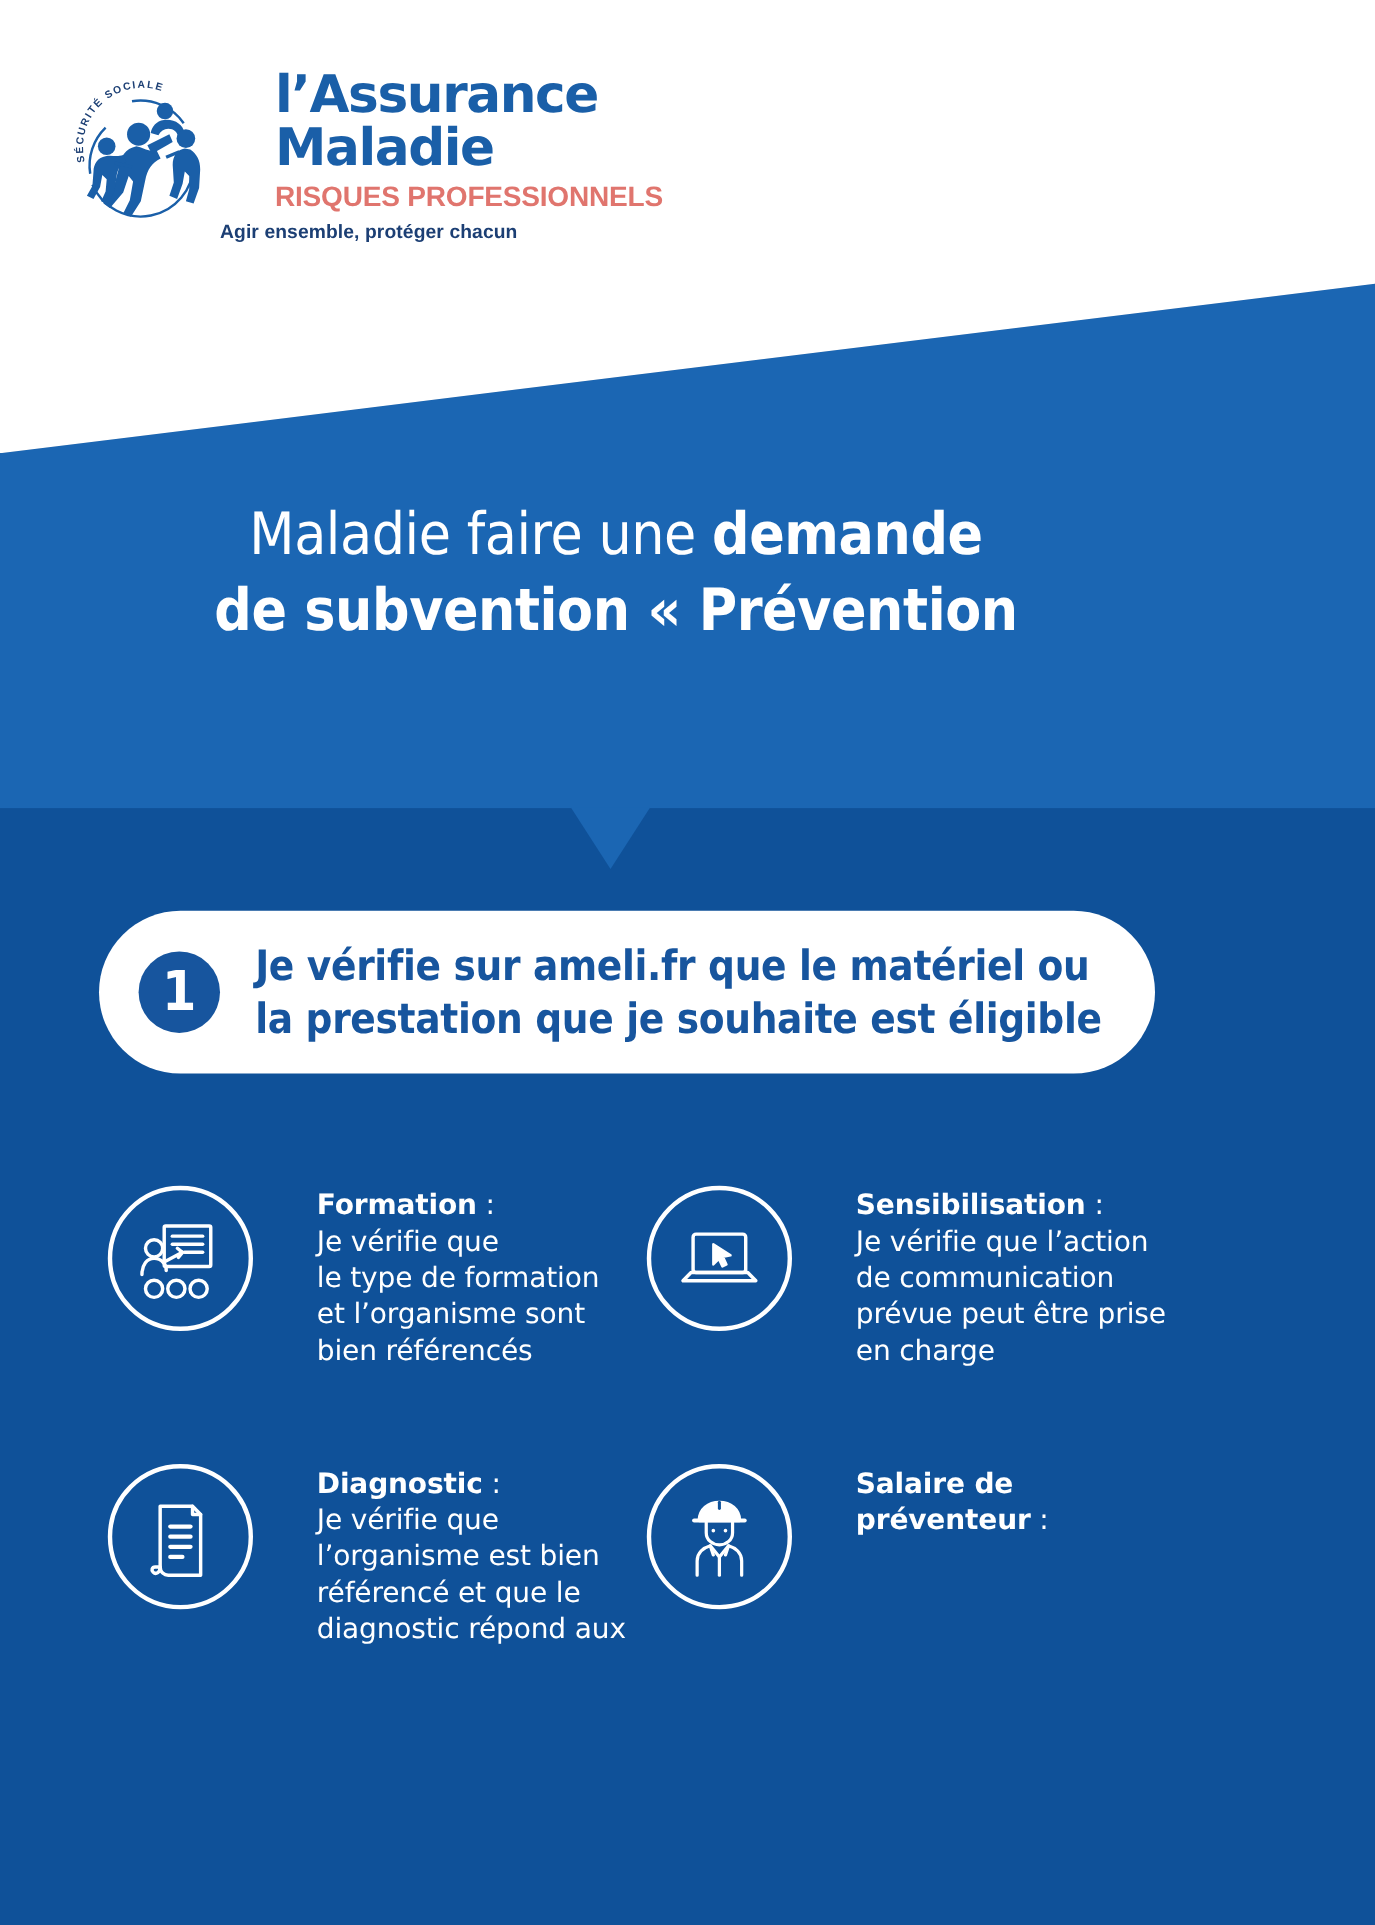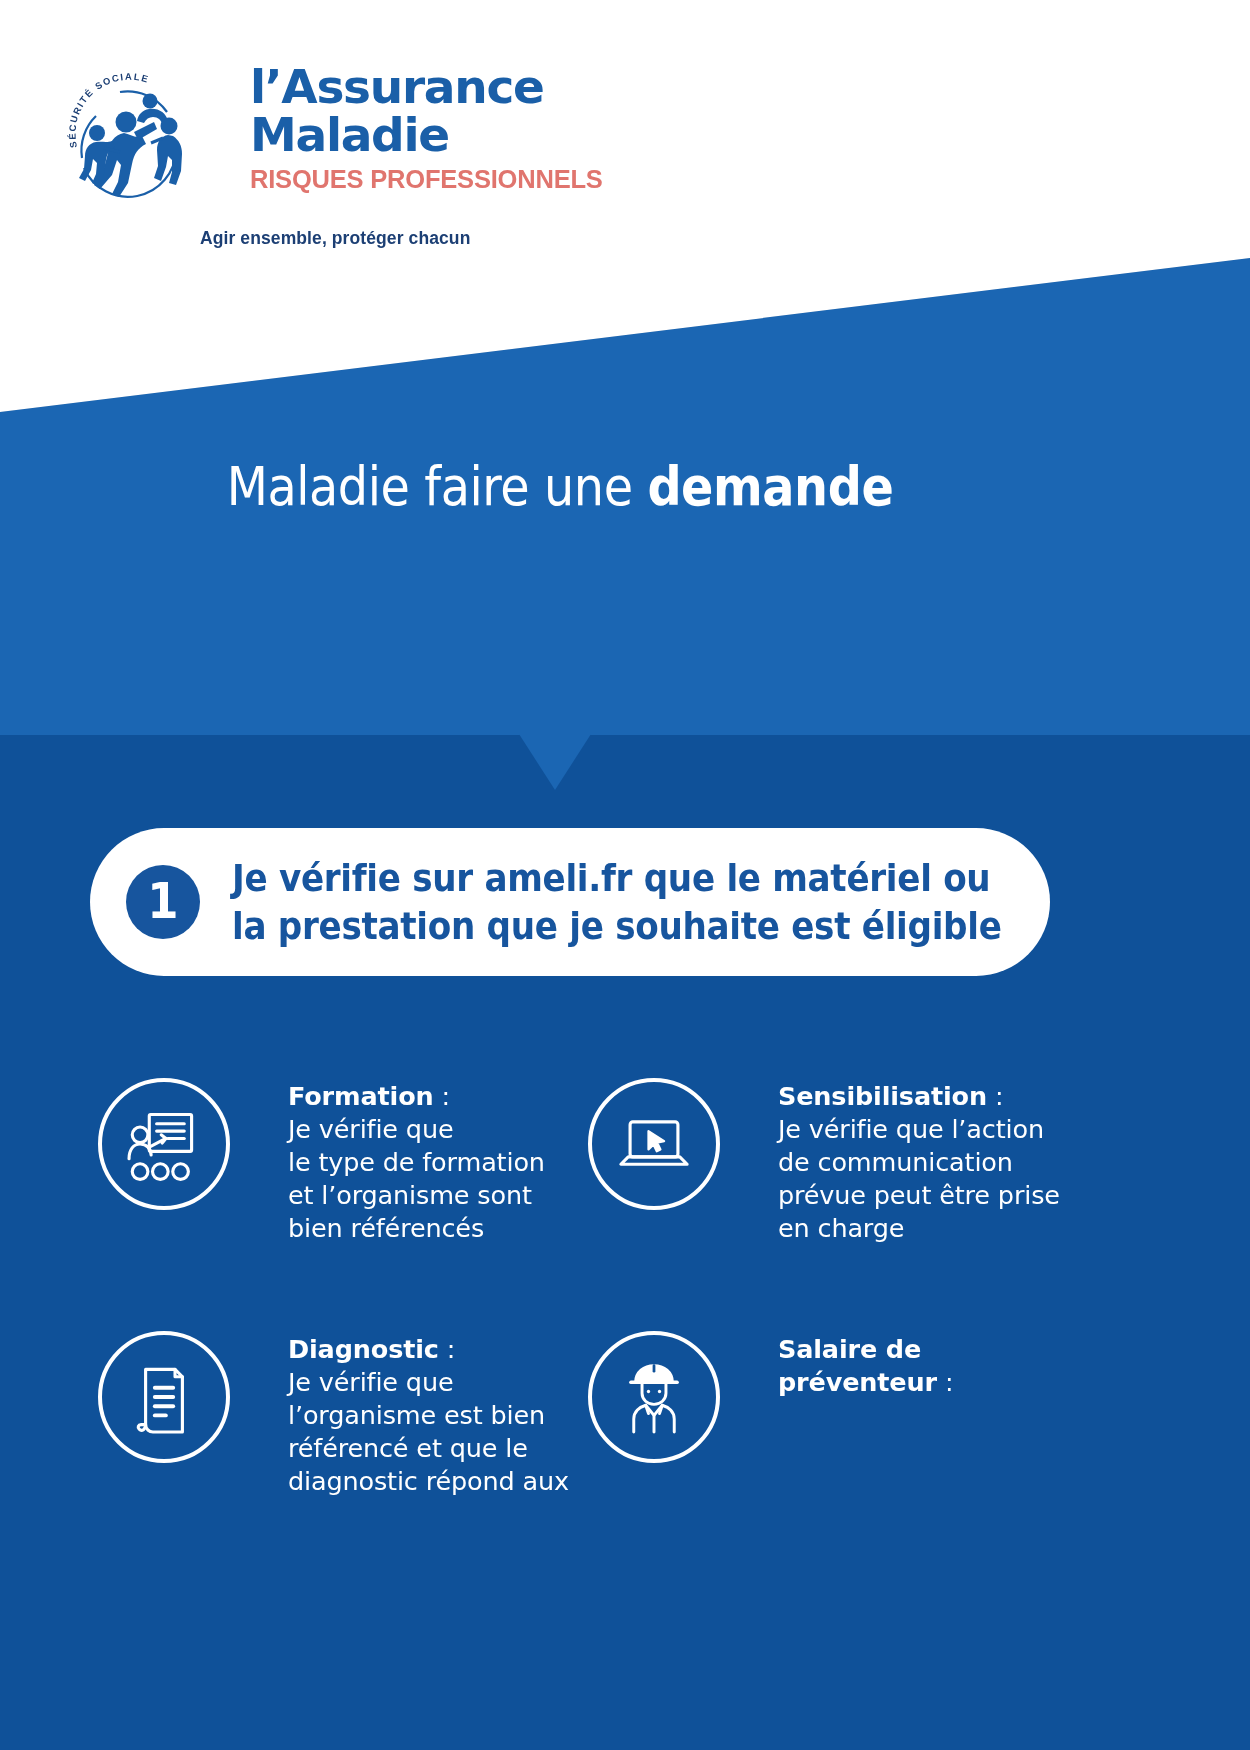--- a/index.html
+++ b/index.html
@@ -73,21 +73,21 @@
     font-family: "Liberation Sans", sans-serif;
     font-weight: bold;
     font-size: 25.5px;
     letter-spacing: -0.2px;
     color: #e0756e;
     margin-top: 6px;
     white-space: nowrap;
   }
   #wm-tagline {
     position: absolute;
-    left: 200px; top: 228px;
+    left: 200px; top: 200px;
     font-family: "Liberation Sans", sans-serif;
     font-weight: bold;
     font-size: 17.5px;
     letter-spacing: 0.1px;
     color: #1c3f74;
     white-space: nowrap;
     z-index: 6;
   }
 
   
@@ -229,20 +229,21 @@
     <div id="logo-wordmark">
       <div class="wm-line">l’Assurance</div>
       <div class="wm-line">Maladie</div>
       <div id="wm-sub">RISQUES PROFESSIONNELS</div>
     </div>
   </div>
   <div id="wm-tagline">Agir ensemble, protéger chacun</div>
 
   <div id="title">
     <span class="tl"><span class="lite">Maladie faire une </span><b>demande</b></span>
+    <span class="tl"><b>de subvention « Prévention</b></span>
   </div>
 
   <div id="step-card">
     <div id="step-badge">1</div>
     <div id="step-text">
       <span>Je vérifie sur ameli.fr que le matériel ou</span>
       <span>la prestation que je souhaite est éligible</span>
     </div>
   </div>
 

